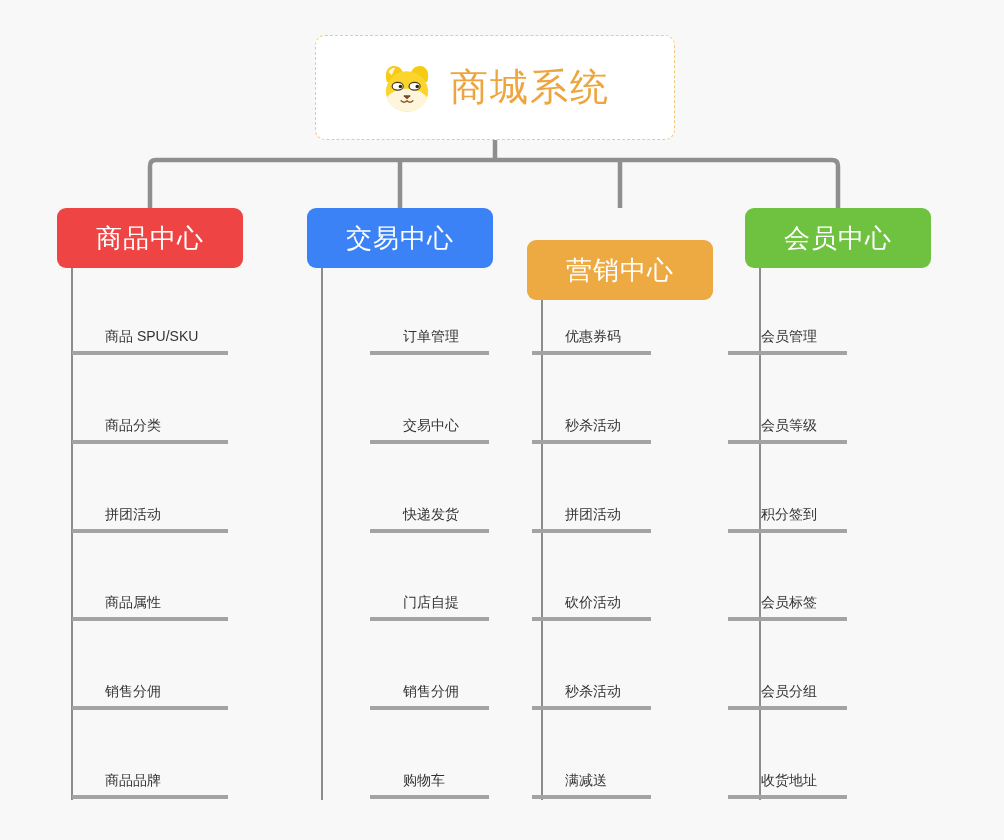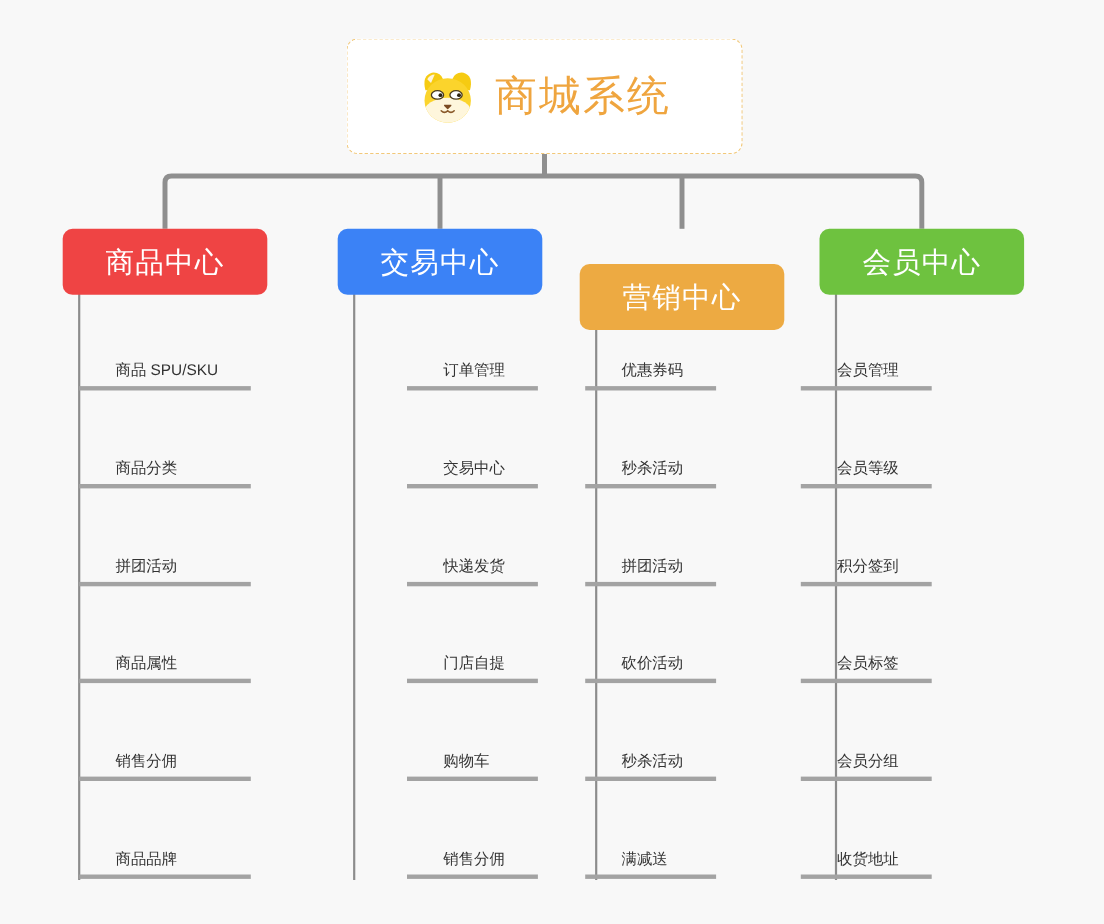--- a/index.html
+++ b/index.html
@@ -107,22 +107,22 @@
     <li class="item">销售分佣</li>
     <li class="item">商品品牌</li>
   </ul>
 
   <div class="branch-box bx1" style="background: #3b82f6;">交易中心</div>
   <ul class="items it1">
     <li class="item">订单管理</li>
     <li class="item">交易中心</li>
     <li class="item">快递发货</li>
     <li class="item">门店自提</li>
+    <li class="item">销售分佣</li>
     <li class="item">购物车</li>
-    <li class="item">销售分佣</li>
   </ul>
 
   <div class="branch-box bx2" style="background: rgb(237, 170, 66); margin-top: 32px;">营销中心</div>
   <ul class="items it2">
     <li class="item">优惠券码</li>
     <li class="item">秒杀活动</li>
     <li class="item">拼团活动</li>
     <li class="item">砍价活动</li>
     <li class="item">秒杀活动</li>
     <li class="item">满减送</li>

